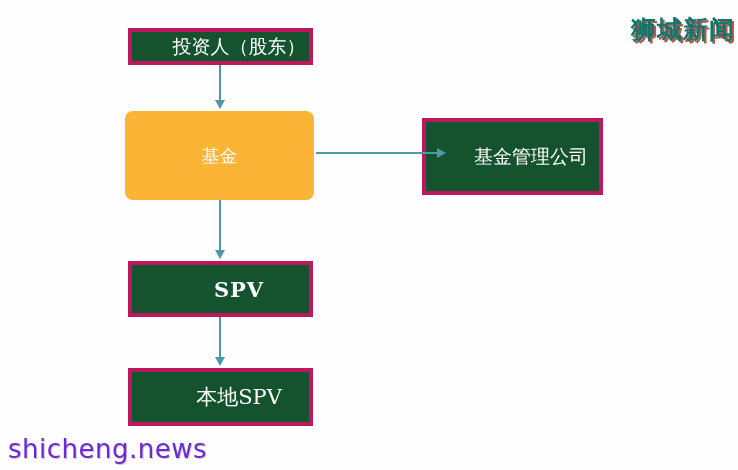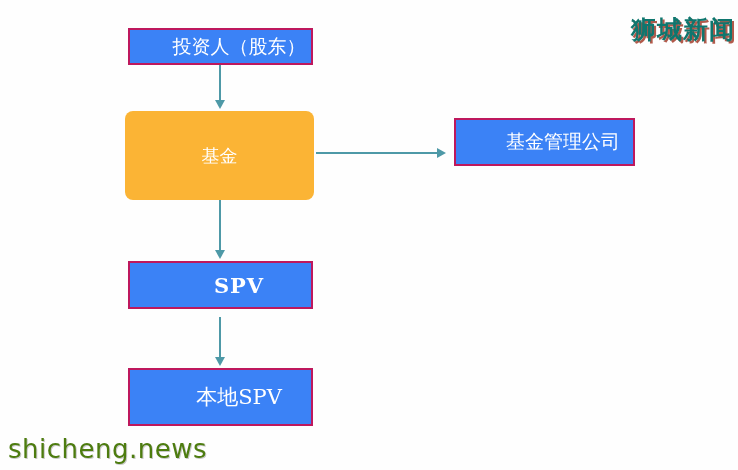--- a/index.html
+++ b/index.html
@@ -20,36 +20,36 @@
   .node {
     position: absolute;
     display: flex;
     align-items: center;
     justify-content: center;
     text-align: center;
     color: #ffffff;
     box-sizing: border-box;
   }
   .node-teal {
-    background: #3b82f6;
-    border: 2px solid #be185d;
+    background: #14532d;
+    border: 4px solid #be185d;
     padding-left: 37px;
   }
   .node-investor { left: 128px; top: 28px;  width: 185px; height: 37px; font-size: 19px; }
   .node-fund {
     left: 125px; top: 111px; width: 189px; height: 89px;
     background: #fbb435;
     border: none;
     border-radius: 8px;
     font-size: 18px;
     line-height: 28px;
     flex-direction: column;
   }
-  .node-manager  { left: 454px; top: 118px; width: 181px; height: 48px; font-size: 19px; }
-  .node-spv      { left: 128px; top: 261px; width: 185px; height: 48px; font-size: 21px; font-weight: bold; letter-spacing: 1px; }
+  .node-manager  { left: 422px; top: 118px; width: 181px; height: 77px; font-size: 19px; }
+  .node-spv      { left: 128px; top: 261px; width: 185px; height: 56px; font-size: 21px; font-weight: bold; letter-spacing: 1px; }
   .node-local    { left: 128px; top: 368px; width: 185px; height: 58px; font-size: 21px; text-align: center; }
 
   
   .arrow-line-v {
     position: absolute;
     width: 2px;
     background: #4e99a7;
   }
   .arrow-line-h {
     position: absolute;
@@ -82,21 +82,21 @@
     text-shadow: 2px 2px 0 #b25a4b;
     letter-spacing: 1px;
     white-space: nowrap;
     margin-left: 46px;
   }
   .watermark {
     position: absolute;
     left: 8px; top: 434px;
     font-family: "DejaVu Sans", "Liberation Sans", sans-serif;
     font-size: 26px;
-    color: #4d7c0f;
+    color: #6d28d9;
     text-shadow: 1px 1px 0 #c9c9c9;
     letter-spacing: 0.5px;
     white-space: nowrap;
   }
 </style>
 </head>
 <body>
 
 <div class="canvas">
 

